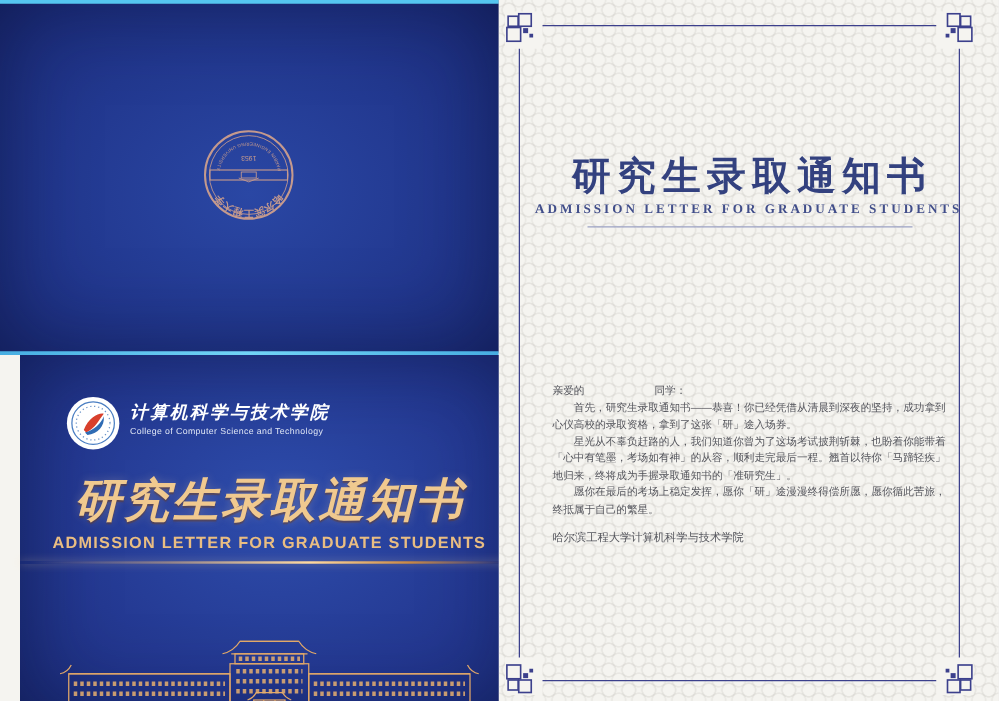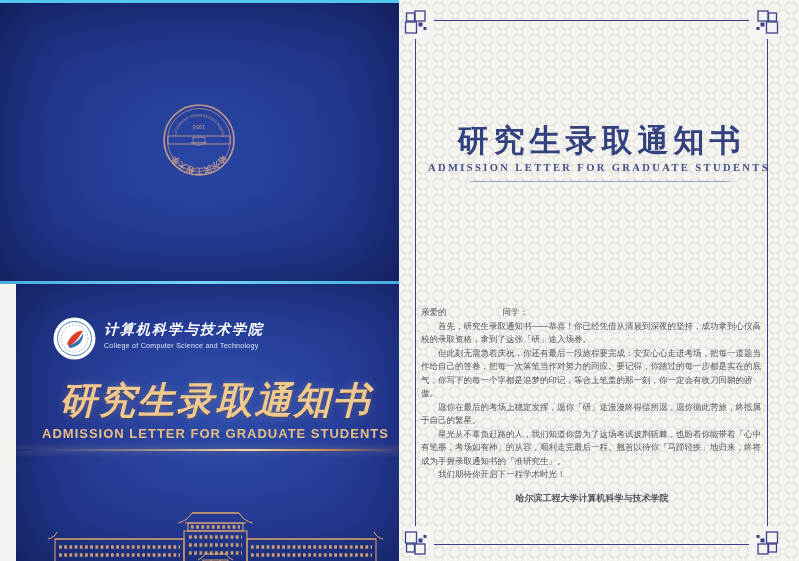--- a/index.html
+++ b/index.html
@@ -73,27 +73,27 @@
     font-family:"Liberation Serif", serif; font-size:31px; font-weight:bold;
     letter-spacing:5px; padding-left:5px; color:#33417f;
   }
   .letter-sub {
     position:absolute; top:162px; left:0; right:0; text-align:center;
     font-family:"Liberation Serif", serif; font-size:10.5px; font-weight:bold;
     letter-spacing:2.4px; color:#414e8a;
   }
   .letter-rule { position:absolute; top:181px; left:71px; right:69px; height:1px; background:#9ba1c4; }
   .letter-body {
-    position:absolute; left:22px; right:36px; top:306px;
+    position:absolute; left:43px; right:36px; top:306px;
     color:#54555c; font-size:8.5px; line-height:13.5px; font-weight:500;
   }
   .letter-body p { margin:0; text-indent:2em; }
   p.salutation { text-indent:0; }
   .name-gap { display:inline-block; width:56px; border-bottom:0; }
-  .sign-block { margin-top:9px; text-align:center; font-size:9px; line-height:14px;font-weight:bold; }
+  .sign-block { margin-top:9px; text-align:left; font-size:9px; line-height:14px; }
   .date-line { padding-right:32px; }
 </style>
 </head>
 <body>
 
 <div class="stage">
 
   <div class="cover">
     <div class="cover-top">
       <svg class="seal" viewBox="0 0 74 74">
@@ -221,23 +221,21 @@
       <rect x="19.5" y="18" width="3" height="3" fill="#3c408c"></rect>
     </svg>
 
     <h1 class="letter-title">研究生录取通知书</h1>
     <div class="letter-sub">ADMISSION LETTER FOR GRADUATE STUDENTS</div>
     <div class="letter-rule"></div>
 
     <div class="letter-body">
       <p class="salutation"><span>亲爱的</span><span class="name-gap"></span><span>同学：</span></p>
       <p>首先，研究生录取通知书——恭喜！你已经凭借从清晨到深夜的坚持，成功拿到心仪高校的录取资格，拿到了这张「研」途入场券。</p>
-      <p>但此刻无需急着庆祝，你还有最后一段旅程要完成：安安心心走进考场，把每一道题当作给自己的答卷，把每一次落笔当作对努力的回应。要记得，你踏过的每一步都是实在的底气，你写下的每一个字都是追梦的印记，等合上笔盖的那一刻，你一定会有收刀回鞘的骄傲。</p>
+      <p>星光从不辜负赶路的人，我们知道你曾为了这场考试披荆斩棘，也盼着你能带着「心中有笔墨，考场如有神」的从容，顺利走完最后一程。翘首以待你「马蹄轻疾」地归来，终将成为手握录取通知书的「准研究生」。</p>
       <p>愿你在最后的考场上稳定发挥，愿你「研」途漫漫终得偿所愿，愿你循此苦旅，终抵属于自己的繁星。</p>
-      <p>星光从不辜负赶路的人，我们知道你曾为了这场考试披荆斩棘，也盼着你能带着「心中有笔墨，考场如有神」的从容，顺利走完最后一程。翘首以待你「马蹄轻疾」地归来，终将成为手握录取通知书的「准研究生」。</p>
-      <p>我们期待你开启下一程学术时光！</p>
       <div class="sign-block">
         <div>哈尔滨工程大学计算机科学与技术学院</div>
       </div>
     </div>
   </div>
 
 </div>
 
 </body></html>

